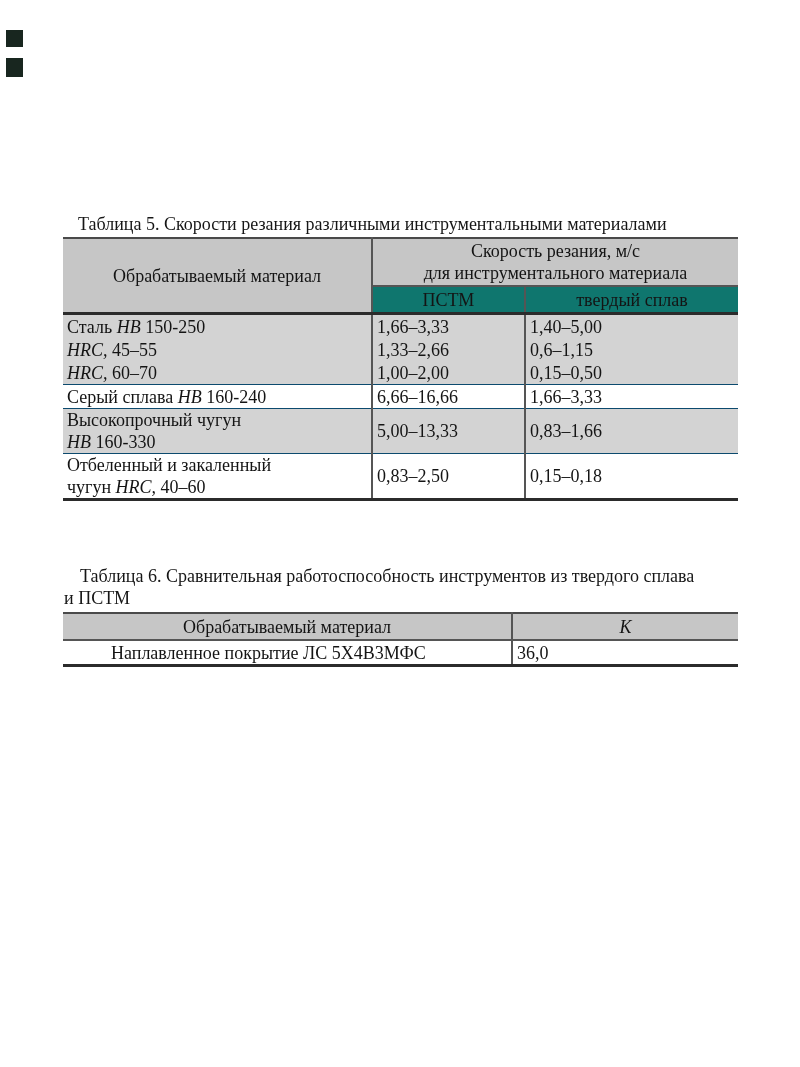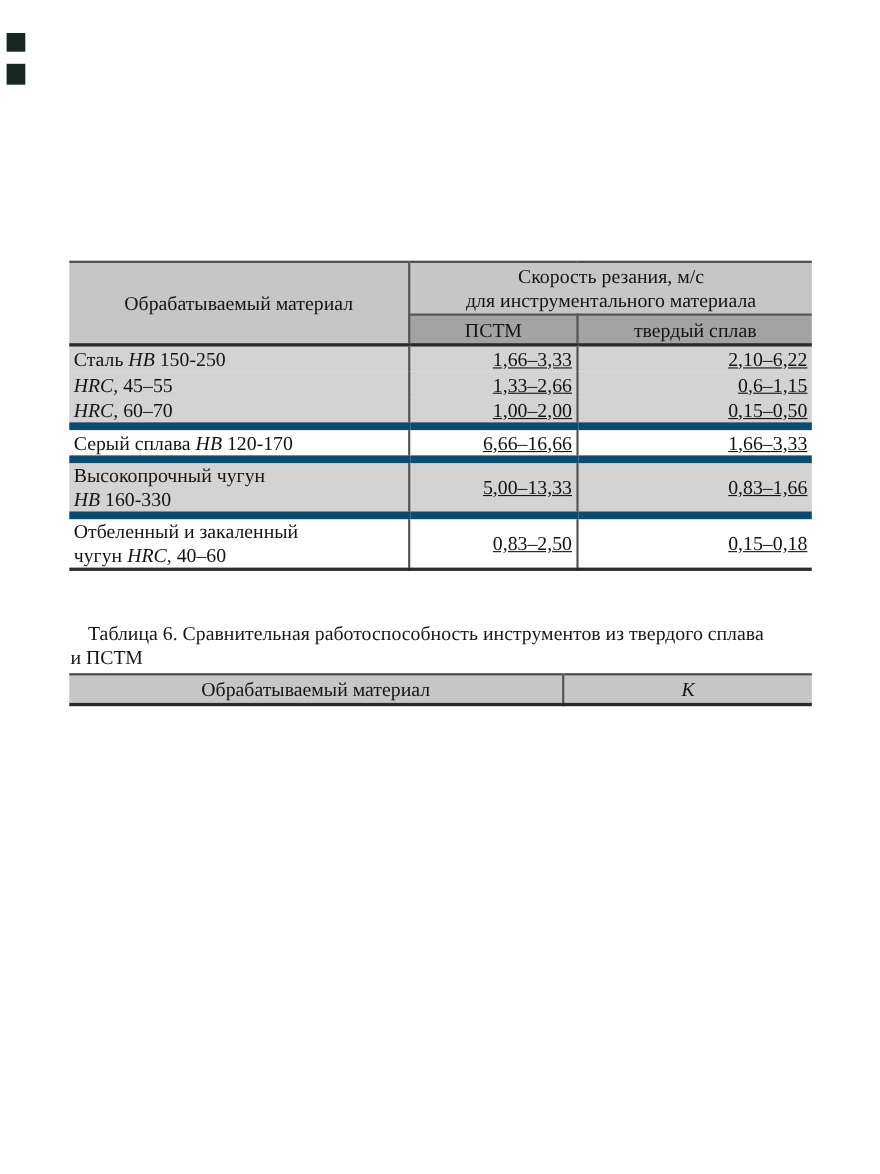--- a/index.html
+++ b/index.html
@@ -58,30 +58,30 @@
   }
   .hspeed {
     background: #c6c6c6;
     text-align: center;
     border-bottom: 2px solid #555555;
     height: 46px;
   }
   .hsub {
     height: 25px;
     text-align: center;
-    background: #a3a3a3;
+    background: #0f766e;
     border-bottom: 3px solid #2b2b2b;
   }
 
   
   tr.shaded td { background: #d3d3d3; }
-  tr.group-end td { border-bottom: 7px solid #0c4a6e; }
+  tr.group-end td { border-bottom: 1px solid #0c4a6e; }
   td.mat { text-align: left; height: 23px; }
   td.mat div { line-height: 22px; }
-  td.num { text-align: right; text-decoration: underline; }
+  td.num { text-align: left; }
   em { font-style: italic; }
 
   
   .h6 {
     height: 25px;
     background: #c6c6c6;
     text-align: center;
     border-bottom: 2px solid #555555;
   }
   #table6 td.mat { padding-left: 48px; height: 23px; }
@@ -89,20 +89,21 @@
 </head>
 <body>
 
 <div class="page">
 
   <div id="scan-marks">
       <div class="scan-square" style="top: 30px; height: 17px; background: rgb(24, 38, 31);"></div>
       <div class="scan-square" style="top: 58px; height: 19px; background: rgb(24, 38, 31);"></div>
     </div>
 
+  <p class="doc-title" id="t5-title">Таблица 5. Скорости резания различными инструментальными материалами</p>
 
   <table id="table5">
     <colgroup>
       <col style="width:309px">
       <col style="width:153px">
       <col style="width:213px">
     </colgroup>
     <thead>
       <tr>
         <td rowspan="2" class="hmat">Обрабатываемый материал</td>
@@ -115,39 +116,39 @@
         <td class="hsub v">ПСТМ</td>
         <td class="hsub v">твердый сплав</td>
       </tr>
     </thead>
     <tbody id="table5-body">
         <tr class="shaded">
           <td class="mat">
             <div><span>Сталь </span><em>HB</em><span> 150-250</span></div>
           </td>
           <td class="num v">1,66–3,33</td>
-          <td class="num v">2,10–6,22</td>
+          <td class="num v">1,40–5,00</td>
         </tr>
         <tr class="shaded">
           <td class="mat">
             <div><em>HRC,</em><span> 45–55</span></div>
           </td>
           <td class="num v">1,33–2,66</td>
           <td class="num v">0,6–1,15</td>
         </tr>
         <tr class="shaded group-end">
           <td class="mat">
             <div><em>HRC,</em><span> 60–70</span></div>
           </td>
           <td class="num v">1,00–2,00</td>
           <td class="num v">0,15–0,50</td>
         </tr>
         <tr class="group-end">
           <td class="mat">
-            <div><span>Серый сплава </span><em>HB</em><span> 120-170</span></div>
+            <div><span>Серый сплава </span><em>HB</em><span> 160-240</span></div>
           </td>
           <td class="num v">6,66–16,66</td>
           <td class="num v">1,66–3,33</td>
         </tr>
         <tr class="shaded group-end">
           <td class="mat">
             <div><span>Высокопрочный чугун</span></div>
             <div><em>HB</em><span> 160-330</span></div>
           </td>
           <td class="num v">5,00–13,33</td>
@@ -174,16 +175,20 @@
     </colgroup>
     <thead>
       <tr>
         <td class="h6">Обрабатываемый материал</td>
         <td class="h6 v">
           <em>K</em>
         </td>
       </tr>
     </thead>
     <tbody id="table6-body">
+        <tr>
+          <td class="mat">Наплавленное покрытие ЛС 5Х4В3МФС</td>
+          <td class="num v">36,0</td>
+        </tr>
       </tbody>
   </table>
 
 </div>
 
 </body></html>

